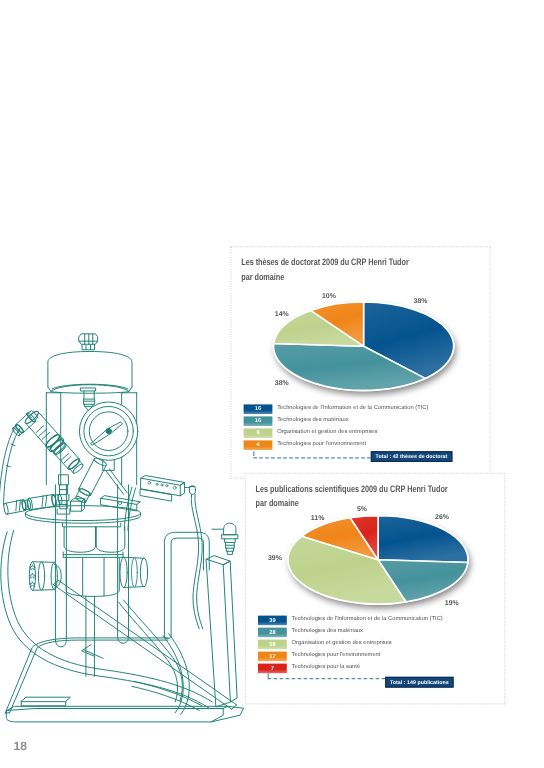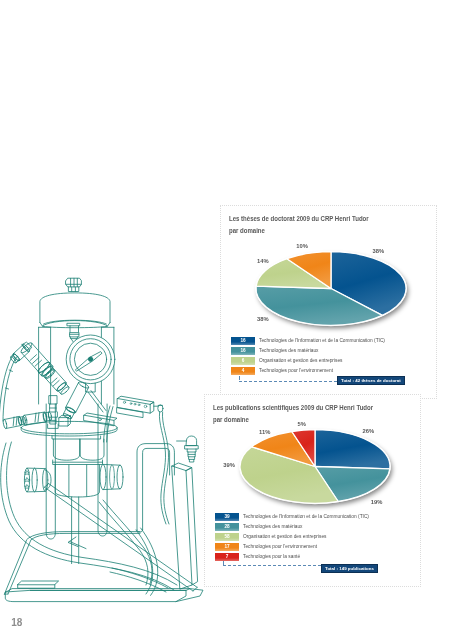--- a/index.html
+++ b/index.html
@@ -1,21 +1,21 @@
 <!DOCTYPE html>
 <html><head>
 <meta charset="utf-8">
 <style>
   html,body{margin:0;padding:0;}
   body{width:453px;height:640px;background:#ffffff;font-family:"Liberation Sans",sans-serif;overflow:hidden;position:relative;}
   .page{position:absolute;inset:0;width:453px;height:640px;}
   #illus{position:absolute;left:0px;top:0px;}
   .page-num{position:absolute;left:11.2px;top:618.2px;font-size:10.0px;color:#8e8e8e;letter-spacing:.1px;line-height:10.2px;font-weight:bold;}
   .chartbox{position:absolute;border:1px dotted #dcdcdc;background:#fff;}
-  .chart1{left:220px;top:205px;width:215px;height:192px;}
+  .chart1{left:192px;top:205px;width:215px;height:192px;}
   .chart2{left:204px;top:394px;width:215px;height:191px;}
   .ctitle{position:absolute;left:8.3px;top:7.2px;font-size:7.8px;font-weight:bold;color:#5a5a5a;line-height:11.5px;letter-spacing:-0.02px;width:260px;white-space:nowrap;transform:scaleX(0.778);transform-origin:left top;}
   .piewrap{position:absolute;left:0;top:0;width:100%;height:100%;}
   .legend{position:absolute;left:10px;}
   .lrow{position:relative;height:7.7px;margin-bottom:2.3px;}
   .lsw{position:absolute;left:0;top:0;width:24px;height:7.7px;color:#fff;font-size:4.7px;font-weight:bold;text-align:center;line-height:7.7px;}
   .llab{position:absolute;left:28px;top:0;font-size:4.8px;color:#4f4f4f;white-space:nowrap;line-height:7.7px;}
   .totalbadge{position:absolute;background:#13477a;color:#fff;font-size:4.4px;font-weight:bold;line-height:7.3px;height:7.3px;padding:0 3px;white-space:nowrap;border:0.6px solid #0c3054;letter-spacing:0.02px;}
   .dashline{position:absolute;border-top:1px dashed #5b89b5;height:0;}
   .dashvert{position:absolute;border-left:1px dashed #5b89b5;width:0;}

